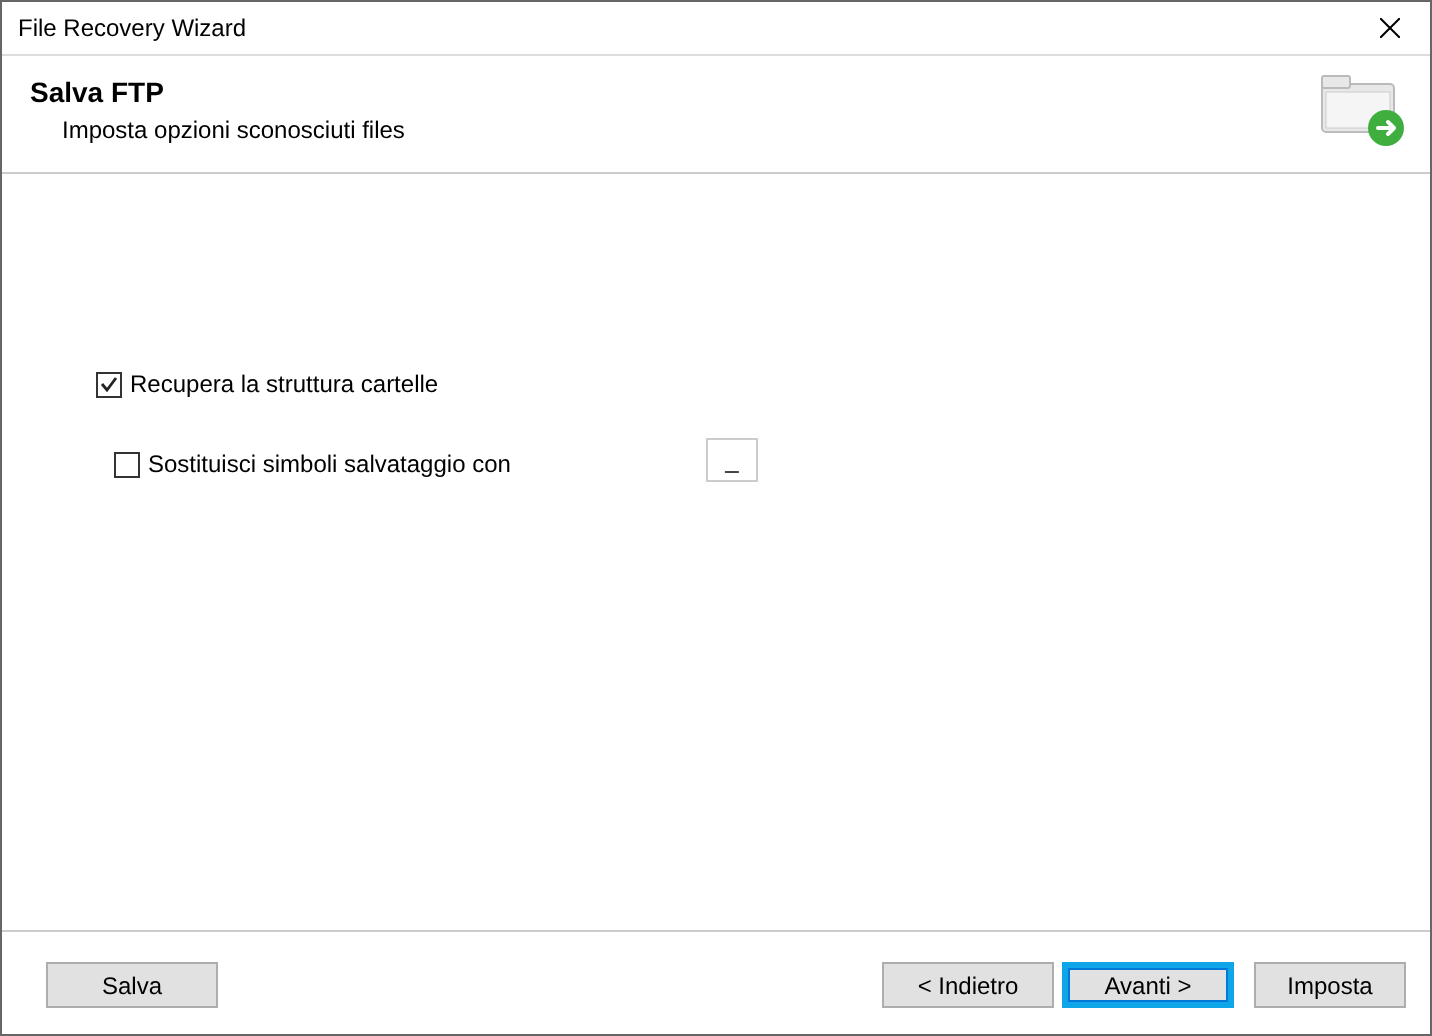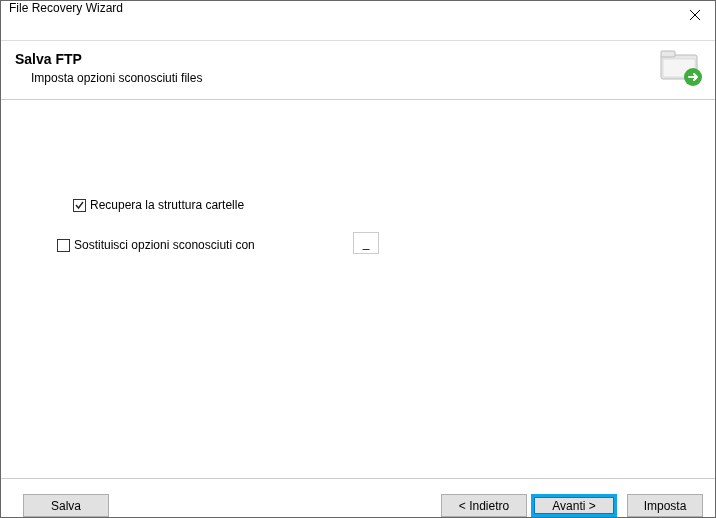--- a/index.html
+++ b/index.html
@@ -9,22 +9,23 @@
     font-size: 12px;
     color: #000;
     background: #fff;
     width: 716px;
     height: 518px;
     overflow: hidden;
     border: 1px solid #666;
   }
   .titlebar {
     display: flex;
+    align-items: center;
     justify-content: space-between;
-    height: 40px;
+    height: 27px;
     padding: 0 0 0 8px;
     background: #fff;
     border-bottom: 1px solid #ddd;
   }
   .titlebar-title { font-size: 12px; }
   .close-btn {
     width: 40px;
     height: 28px;
     display: flex;
     align-items: center;
@@ -54,21 +55,21 @@
   .content {
     position: relative;
     height: 378px;
     padding: 0;
   }
   .opt-row {
     position: absolute;
     display: flex;
     align-items: center;
   }
-  .row1 { left: 72px; top: 98px; }
+  .row1 { left: 47px; top: 98px; }
   .row2 { left: 56px; top: 138px; }
   .chk {
     width: 13px;
     height: 13px;
     border: 1px solid #333;
     background: #fff;
     margin-right: 4px;
     display: inline-flex;
     align-items: center;
     justify-content: center;
@@ -144,21 +145,21 @@
     <span class="chk">
       <svg viewBox="0 0 11 11">
         <path d="M2 5 L4.5 8 L9 2" stroke="#222" stroke-width="1.4" fill="none"></path>
       </svg>
     </span>
     <span class="chk-label">Recupera la struttura cartelle</span>
   </div>
 
   <div class="opt-row row2">
     <span class="chk"></span>
-    <span class="chk-label">Sostituisci opzioni sconosciuti con</span>
+    <span class="chk-label">Sostituisci simboli salvataggio con</span>
   </div>
 
   <input class="subst-input" type="text" value="_" style="">
 
 </div>
 
 <div class="footer">
   <button class="btn btn-help">Salva</button>
   <button class="btn btn-back">&lt; Indietro</button>
   <button class="btn btn-next">Avanti &gt;</button>

